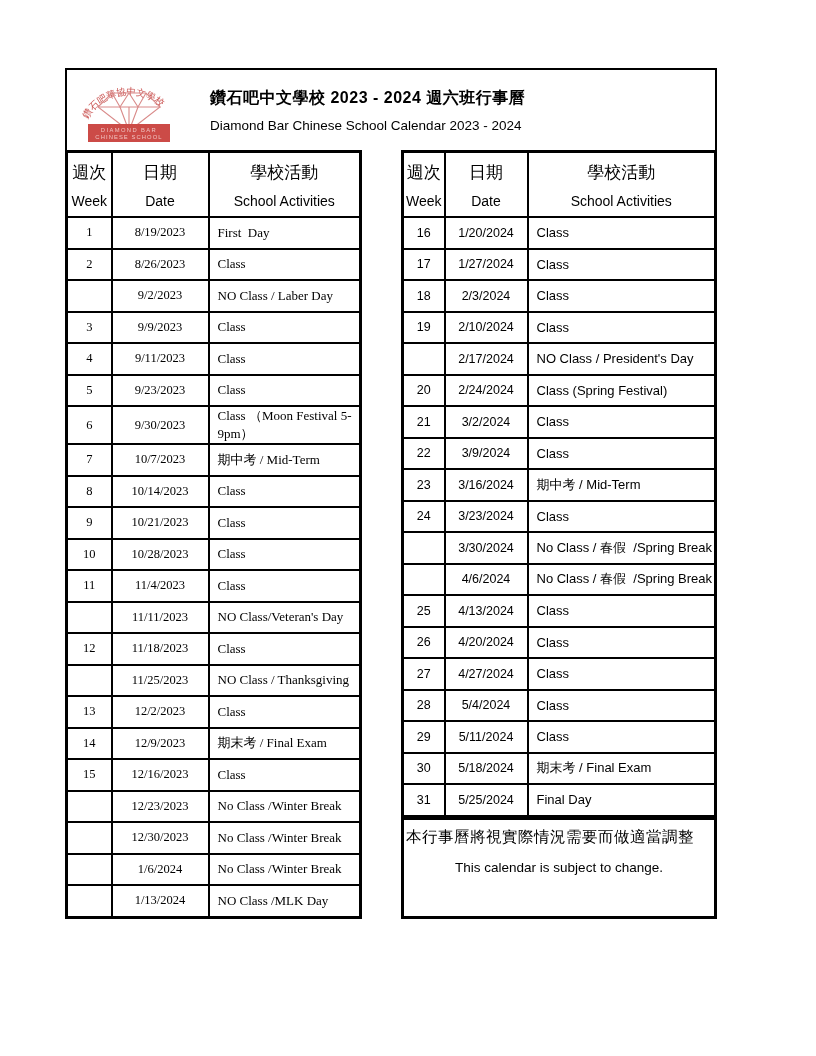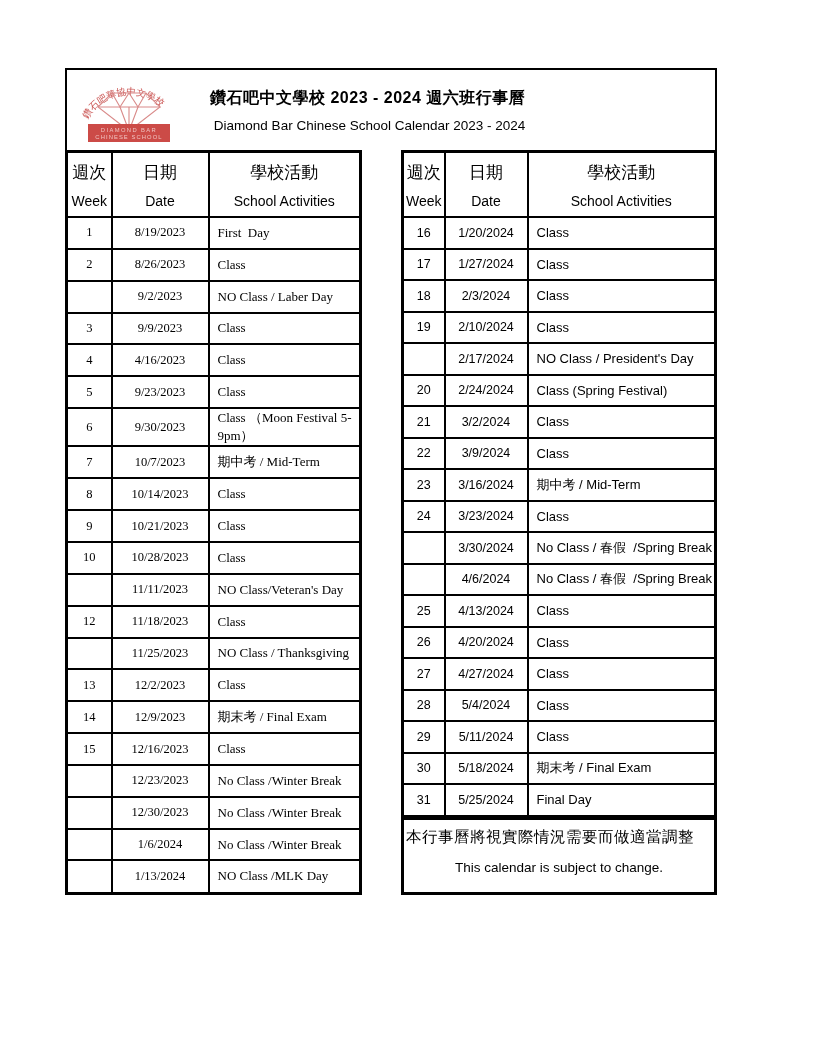--- a/index.html
+++ b/index.html
@@ -9,21 +9,21 @@
   }
   .doc { position:absolute; left:65px; top:68px; width:652px; }
 
   
   .header-box {
     box-sizing:border-box; width:652px; height:82px;
     border:2px solid #000; border-bottom:none;
     display:flex; align-items:center;
   }
   .logo-wrap { margin-left:7px; width:110px; height:70px; flex:none; }
-  .titles { margin-left:26px;text-align:right; }
+  .titles { margin-left:26px; }
   .title-zh { font-size:16px; font-weight:600; letter-spacing:0.5px; }
   .title-en { font-size:13.5px; margin-top:9px; }
 
   
   .tables { display:flex; align-items:stretch;gap:39px; }
   table { border-collapse:collapse; table-layout:fixed; border:3px solid #000; }
   th, td { border:2px solid #000; padding:0; overflow:hidden; }
   thead th { height:63px; text-align:center; vertical-align:middle; font-weight:normal; }
   thead .zh { font-size:17px; margin-bottom:9px; }
   thead .en { font-size:14px; }
@@ -121,21 +121,21 @@
             <td class="dt">9/2/2023</td>
             <td class="act">NO Class / Laber Day</td>
           </tr>
           <tr>
             <td class="wk">3</td>
             <td class="dt">9/9/2023</td>
             <td class="act">Class</td>
           </tr>
           <tr>
             <td class="wk">4</td>
-            <td class="dt">4/16/2023</td>
+            <td class="dt">9/11/2023</td>
             <td class="act">Class</td>
           </tr>
           <tr>
             <td class="wk">5</td>
             <td class="dt">9/23/2023</td>
             <td class="act">Class</td>
           </tr>
           <tr>
             <td class="wk">6</td>
             <td class="dt">9/30/2023</td>
@@ -152,20 +152,25 @@
             <td class="act">Class</td>
           </tr>
           <tr>
             <td class="wk">9</td>
             <td class="dt">10/21/2023</td>
             <td class="act">Class</td>
           </tr>
           <tr>
             <td class="wk">10</td>
             <td class="dt">10/28/2023</td>
+            <td class="act">Class</td>
+          </tr>
+          <tr>
+            <td class="wk">11</td>
+            <td class="dt">11/4/2023</td>
             <td class="act">Class</td>
           </tr>
           <tr>
             <td class="wk"></td>
             <td class="dt">11/11/2023</td>
             <td class="act">NO Class/Veteran's Day</td>
           </tr>
           <tr>
             <td class="wk">12</td>
             <td class="dt">11/18/2023</td>

